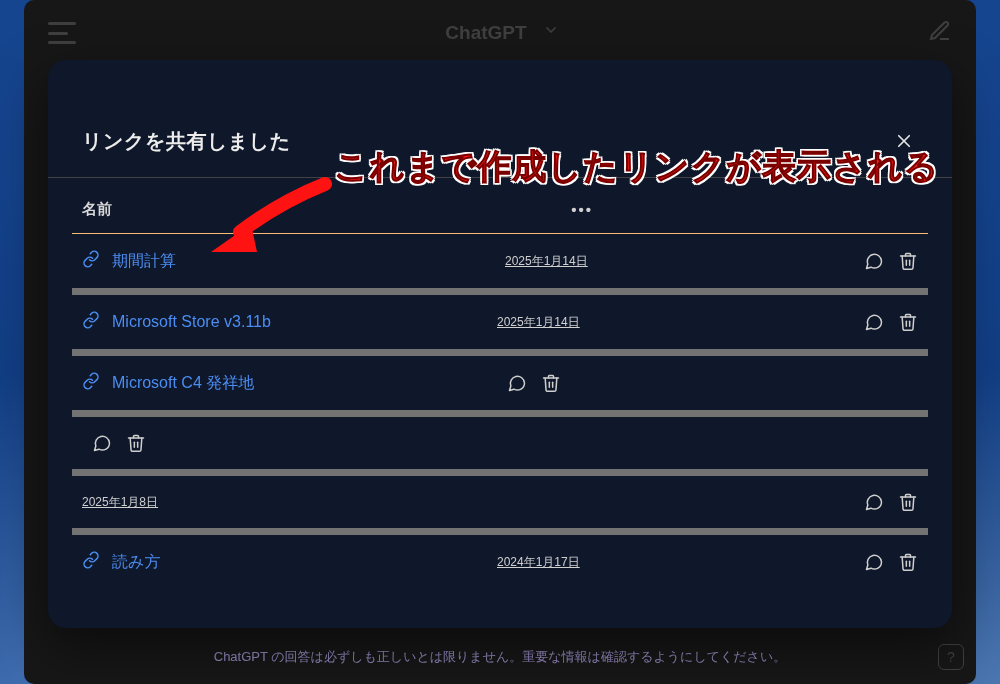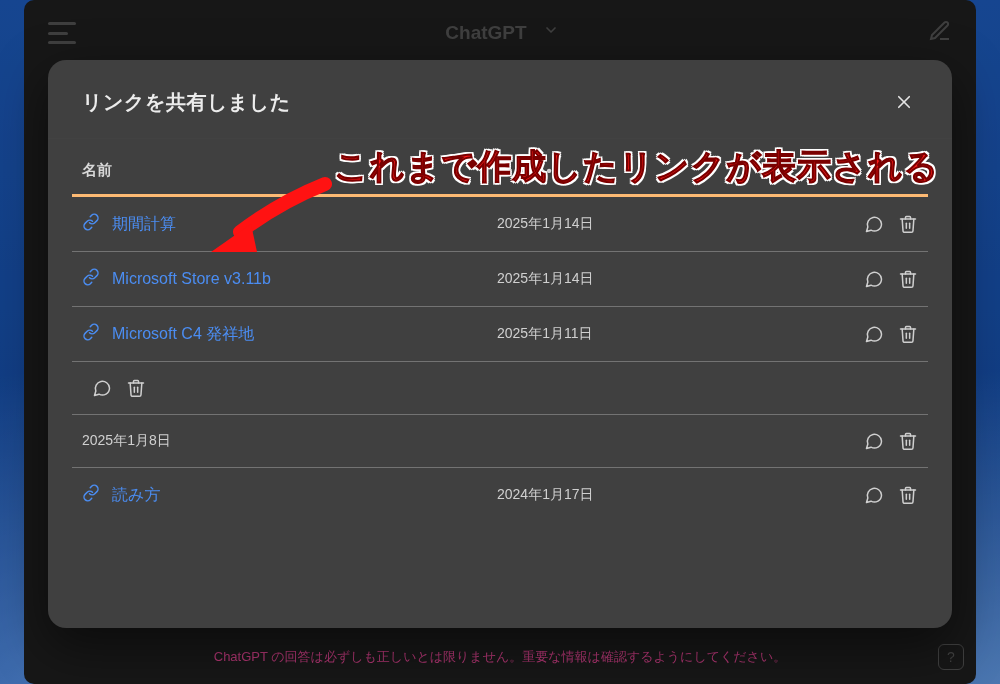--- a/index.html
+++ b/index.html
@@ -33,21 +33,21 @@
   .apptop .hamb span { display:block; height:3px; background:#555; border-radius:2px; }
   .apptop .hamb span:nth-child(1){width:100%;}
   .apptop .hamb span:nth-child(2){width:70%;}
   .apptop .hamb span:nth-child(3){width:100%;}
   .apptitle { display:flex; align-items:flex-start; gap:16px; font-size:19px; font-weight:600; color:#555; }
   .editicon svg { width:24px; height:24px; stroke:#555; fill:none; stroke-width:2; }
   .appbottom {
     margin-top:auto;
     text-align:center;
     font-size:13px;
-    color:#ec4899;
+    color:#c4b5fd;
     padding: 12px 72px 18px;
     line-height:1.5;
   }
   .helpbtn {
     position:absolute;
     right: 12px; bottom: 14px;
     width:26px; height:26px;
     border:1.5px solid #555;
     border-radius:6px;
     color:#555;
@@ -58,62 +58,63 @@
   
   .overlay {
     position:absolute; inset:0;
     background: rgba(0,0,0,0.25);
   }
   .modal {
     position:absolute;
     left: 48px; right:48px;
     top: 60px;
     bottom: 56px;
-    background: #404040;
+    background: #0f172a;
     border-radius: 18px;
     color: #e5e5e5;
     display:flex; flex-direction:column;
     box-shadow: 0 18px 50px rgba(0,0,0,.5);
     overflow:hidden;
+    justify-content:center;
   }
   .modal-head {
     display:flex; align-items:center; justify-content:space-between;
     padding: 28px 34px 22px 34px;
   }
   .modal-title { font-size:20px; font-weight:700; color:#ececec; letter-spacing:.5px; }
   .closebtn { width:28px; height:28px; display:flex; align-items:center; justify-content:center; cursor:pointer; }
   .closebtn svg { width:18px; height:18px; stroke:#e5e5e5; stroke-width:2.2; stroke-linecap:round; }
 
   .divider { height:1px; background:#424242; margin:0; }
 
   .colhead {
     display:flex; align-items:center;
     padding: 22px 34px 14px 34px;
-    font-size:15px; font-weight:700; color:#d7d7d7;
+    font-size:15px; font-weight:700; color:#d7d7d7;gap:32px;
   }
   .col-name { width: 415px; }
   .col-date { flex:1; }
   .col-actions { width:64px; text-align:right; color:#cfcfcf; font-weight:800; letter-spacing:2px; }
 
   .rows { display:flex; flex-direction:column; padding: 0 24px; }
   .row {
     display:flex; align-items:center;
     padding: 16px 10px;
-    border-top:1px solid #737373;
-  }
-  .row:first-child { border-top:3px solid #fdba74; }
+    border-top:7px solid #737373;
+  }
+  .row:first-child { border-top:1px solid #fdba74;gap:8px; }
   .cell-name {
     width:415px;
     display:flex; align-items:center; gap:12px;
     color:#4b8df2;
     font-size:16px;
   }
   .cell-name .linkicon svg { width:18px; height:18px; stroke:#4b8df2; stroke-width:2; fill:none; }
   .cell-name a { color:#4b8df2; text-decoration:none; }
-  .cell-date { flex:1; color:#d0d0d0; font-size:14px; }
+  .cell-date { flex:1; color:#d0d0d0; font-size:12px;text-decoration:underline; }
   .cell-actions { width:64px; display:flex; justify-content:flex-end; gap:14px; }
   .cell-actions svg { width:20px; height:20px; stroke:#cfcfcf; fill:none; stroke-width:1.8; }
   .actbtn { cursor:pointer; display:inline-flex; }
 
   
   .anno-text {
     position:absolute;
     left: 334px; top: 144px;
     font-size: 34px;
     font-weight: 800;
@@ -238,21 +239,20 @@
     </div>
 
     <div class="row">
       <div class="cell-name">
         <span class="linkicon"><svg viewBox="0 0 24 24" stroke-linecap="round" stroke-linejoin="round">
               <path d="M10 13a5 5 0 0 0 7.07 0l2.83-2.83a5 5 0 0 0-7.07-7.07L11 5"></path>
               <path d="M14 11a5 5 0 0 0-7.07 0L4.1 13.83a5 5 0 0 0 7.07 7.07L13 19"></path>
             </svg></span>
         <a>Microsoft C4 発祥地</a>
       </div>
-      <div class="cell-date">2025年1月11日</div>
       <div class="cell-actions">
         <span class="actbtn">
             <svg viewBox="0 0 24 24" stroke-linecap="round" stroke-linejoin="round">
               <path d="M21 12a8.5 8.5 0 0 1-12.6 7.4L3 21l1.6-5.4A8.5 8.5 0 1 1 21 12z"></path>
             </svg>
           </span>
         <span class="actbtn">
             <svg viewBox="0 0 24 24" stroke-linecap="round" stroke-linejoin="round">
               <polyline points="3 6 5 6 21 6"></polyline>
               <path d="M19 6l-1 14a2 2 0 0 1-2 2H8a2 2 0 0 1-2-2L5 6"></path>

